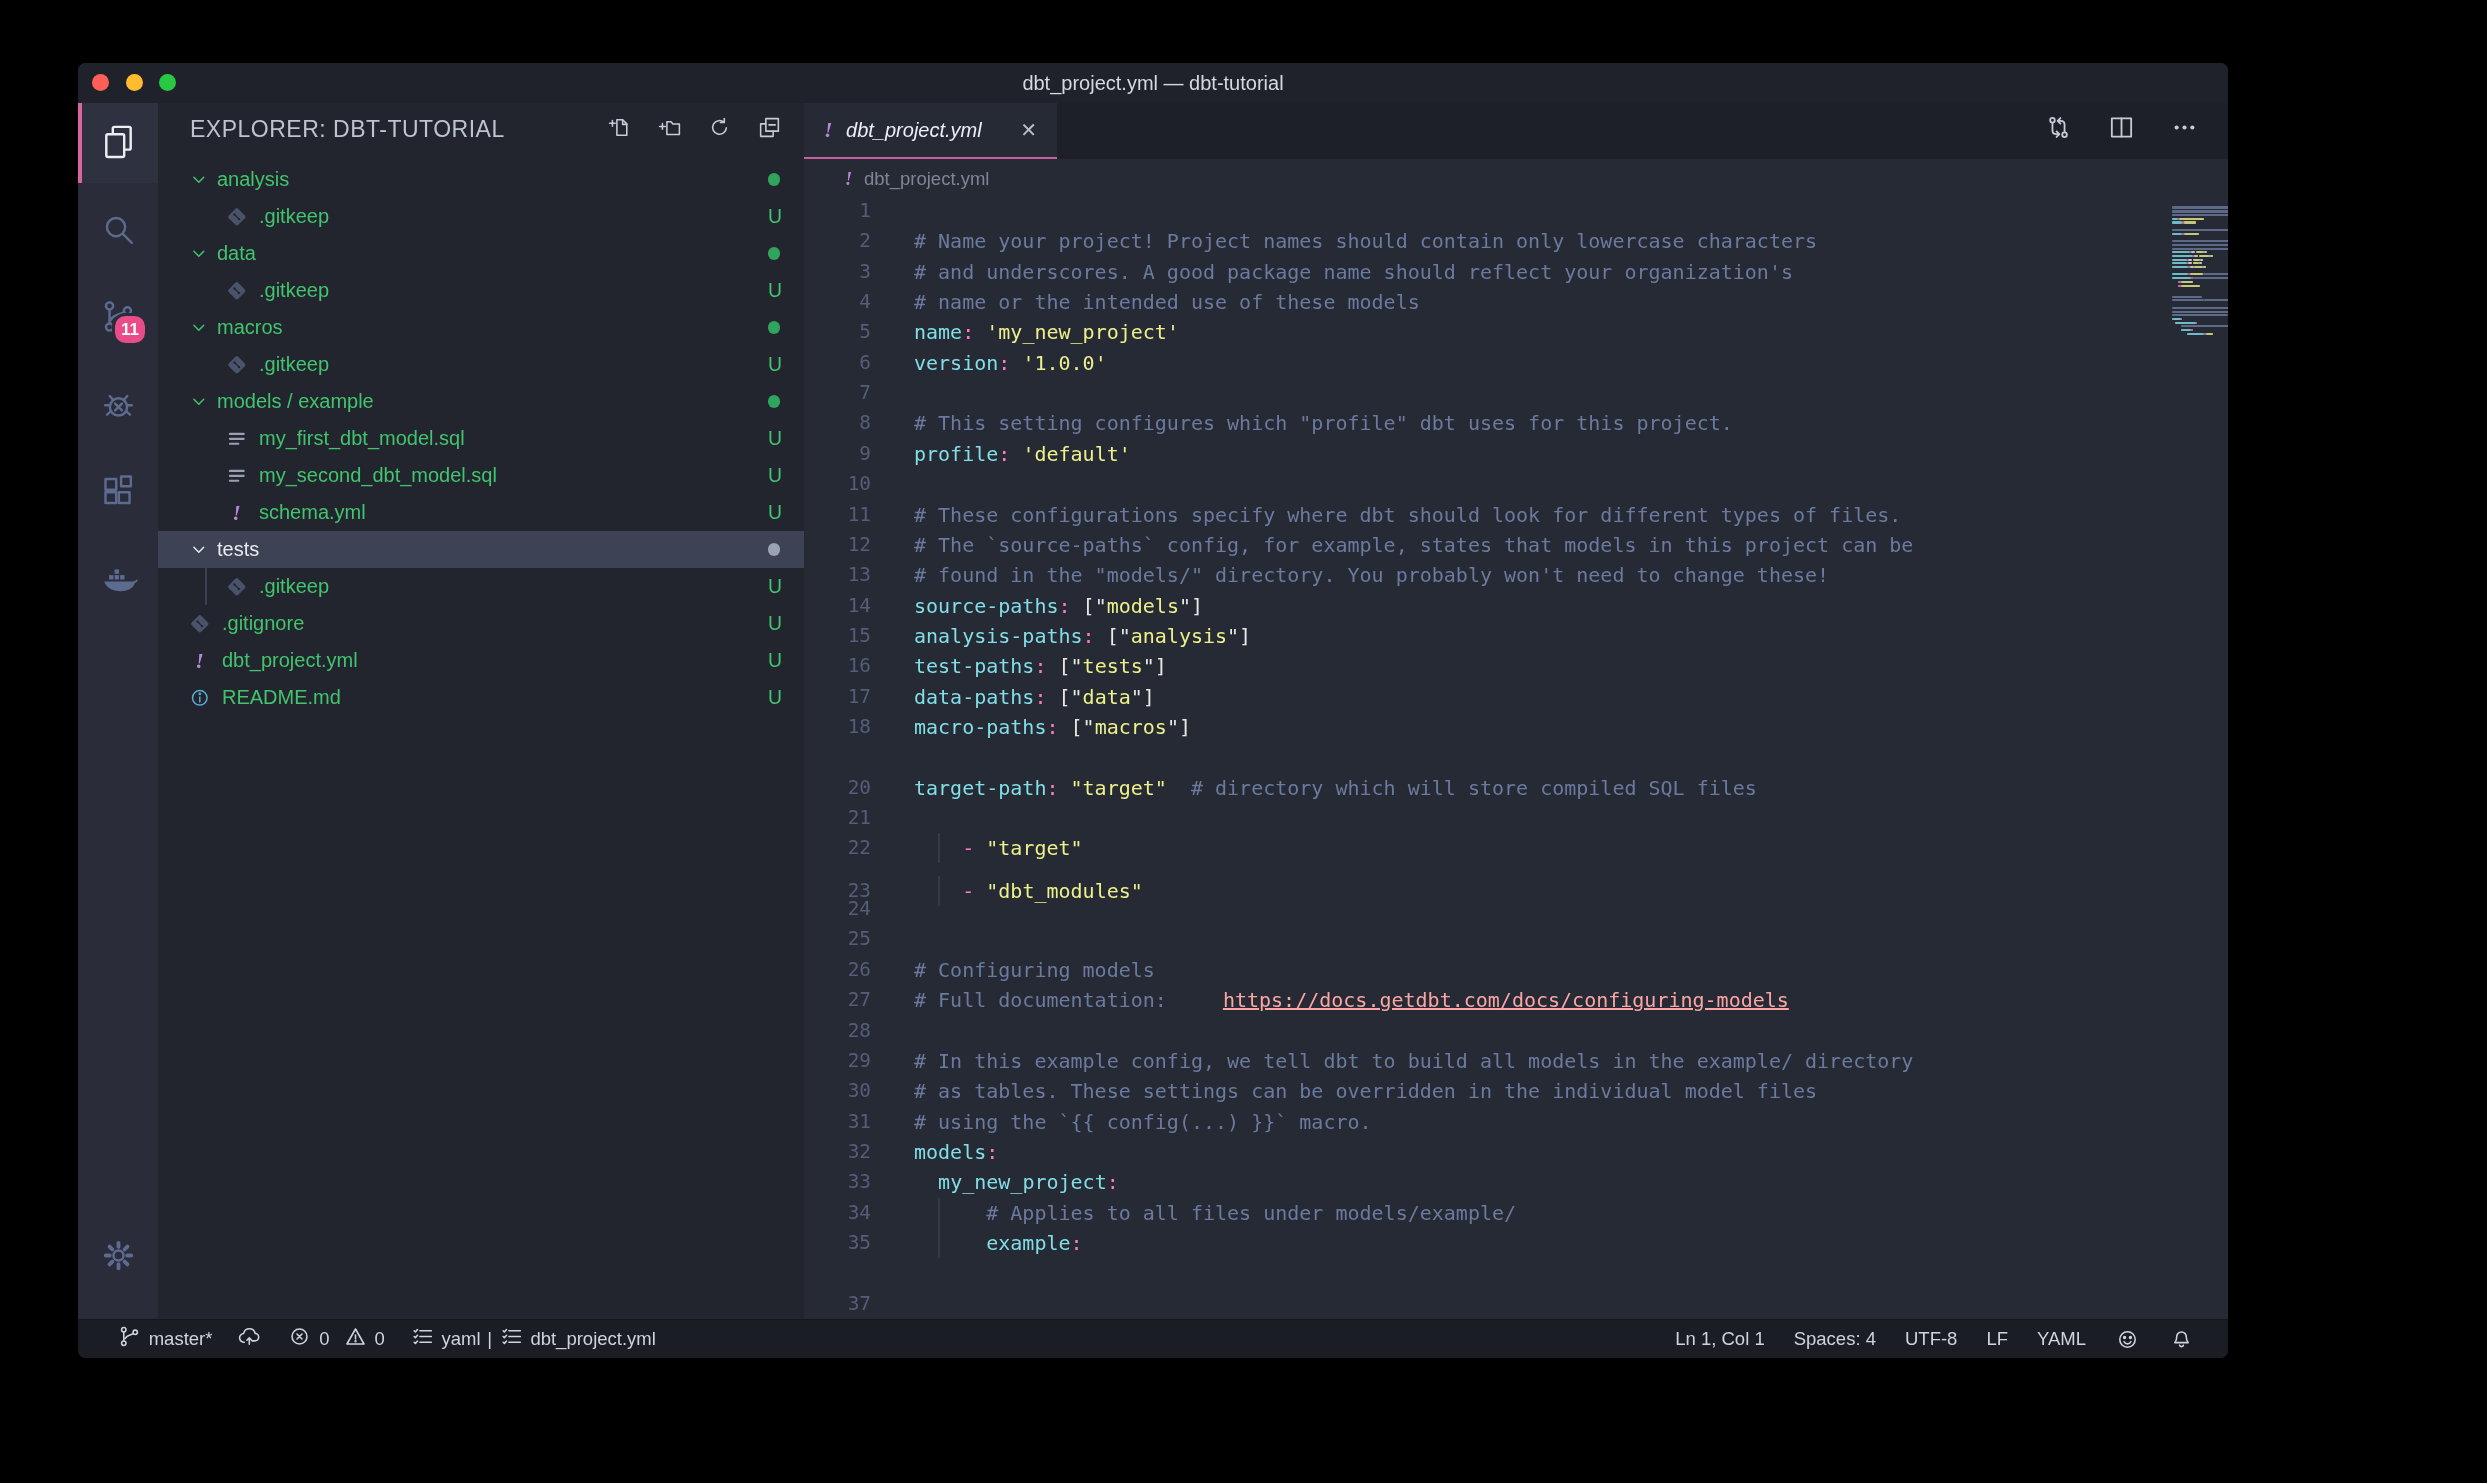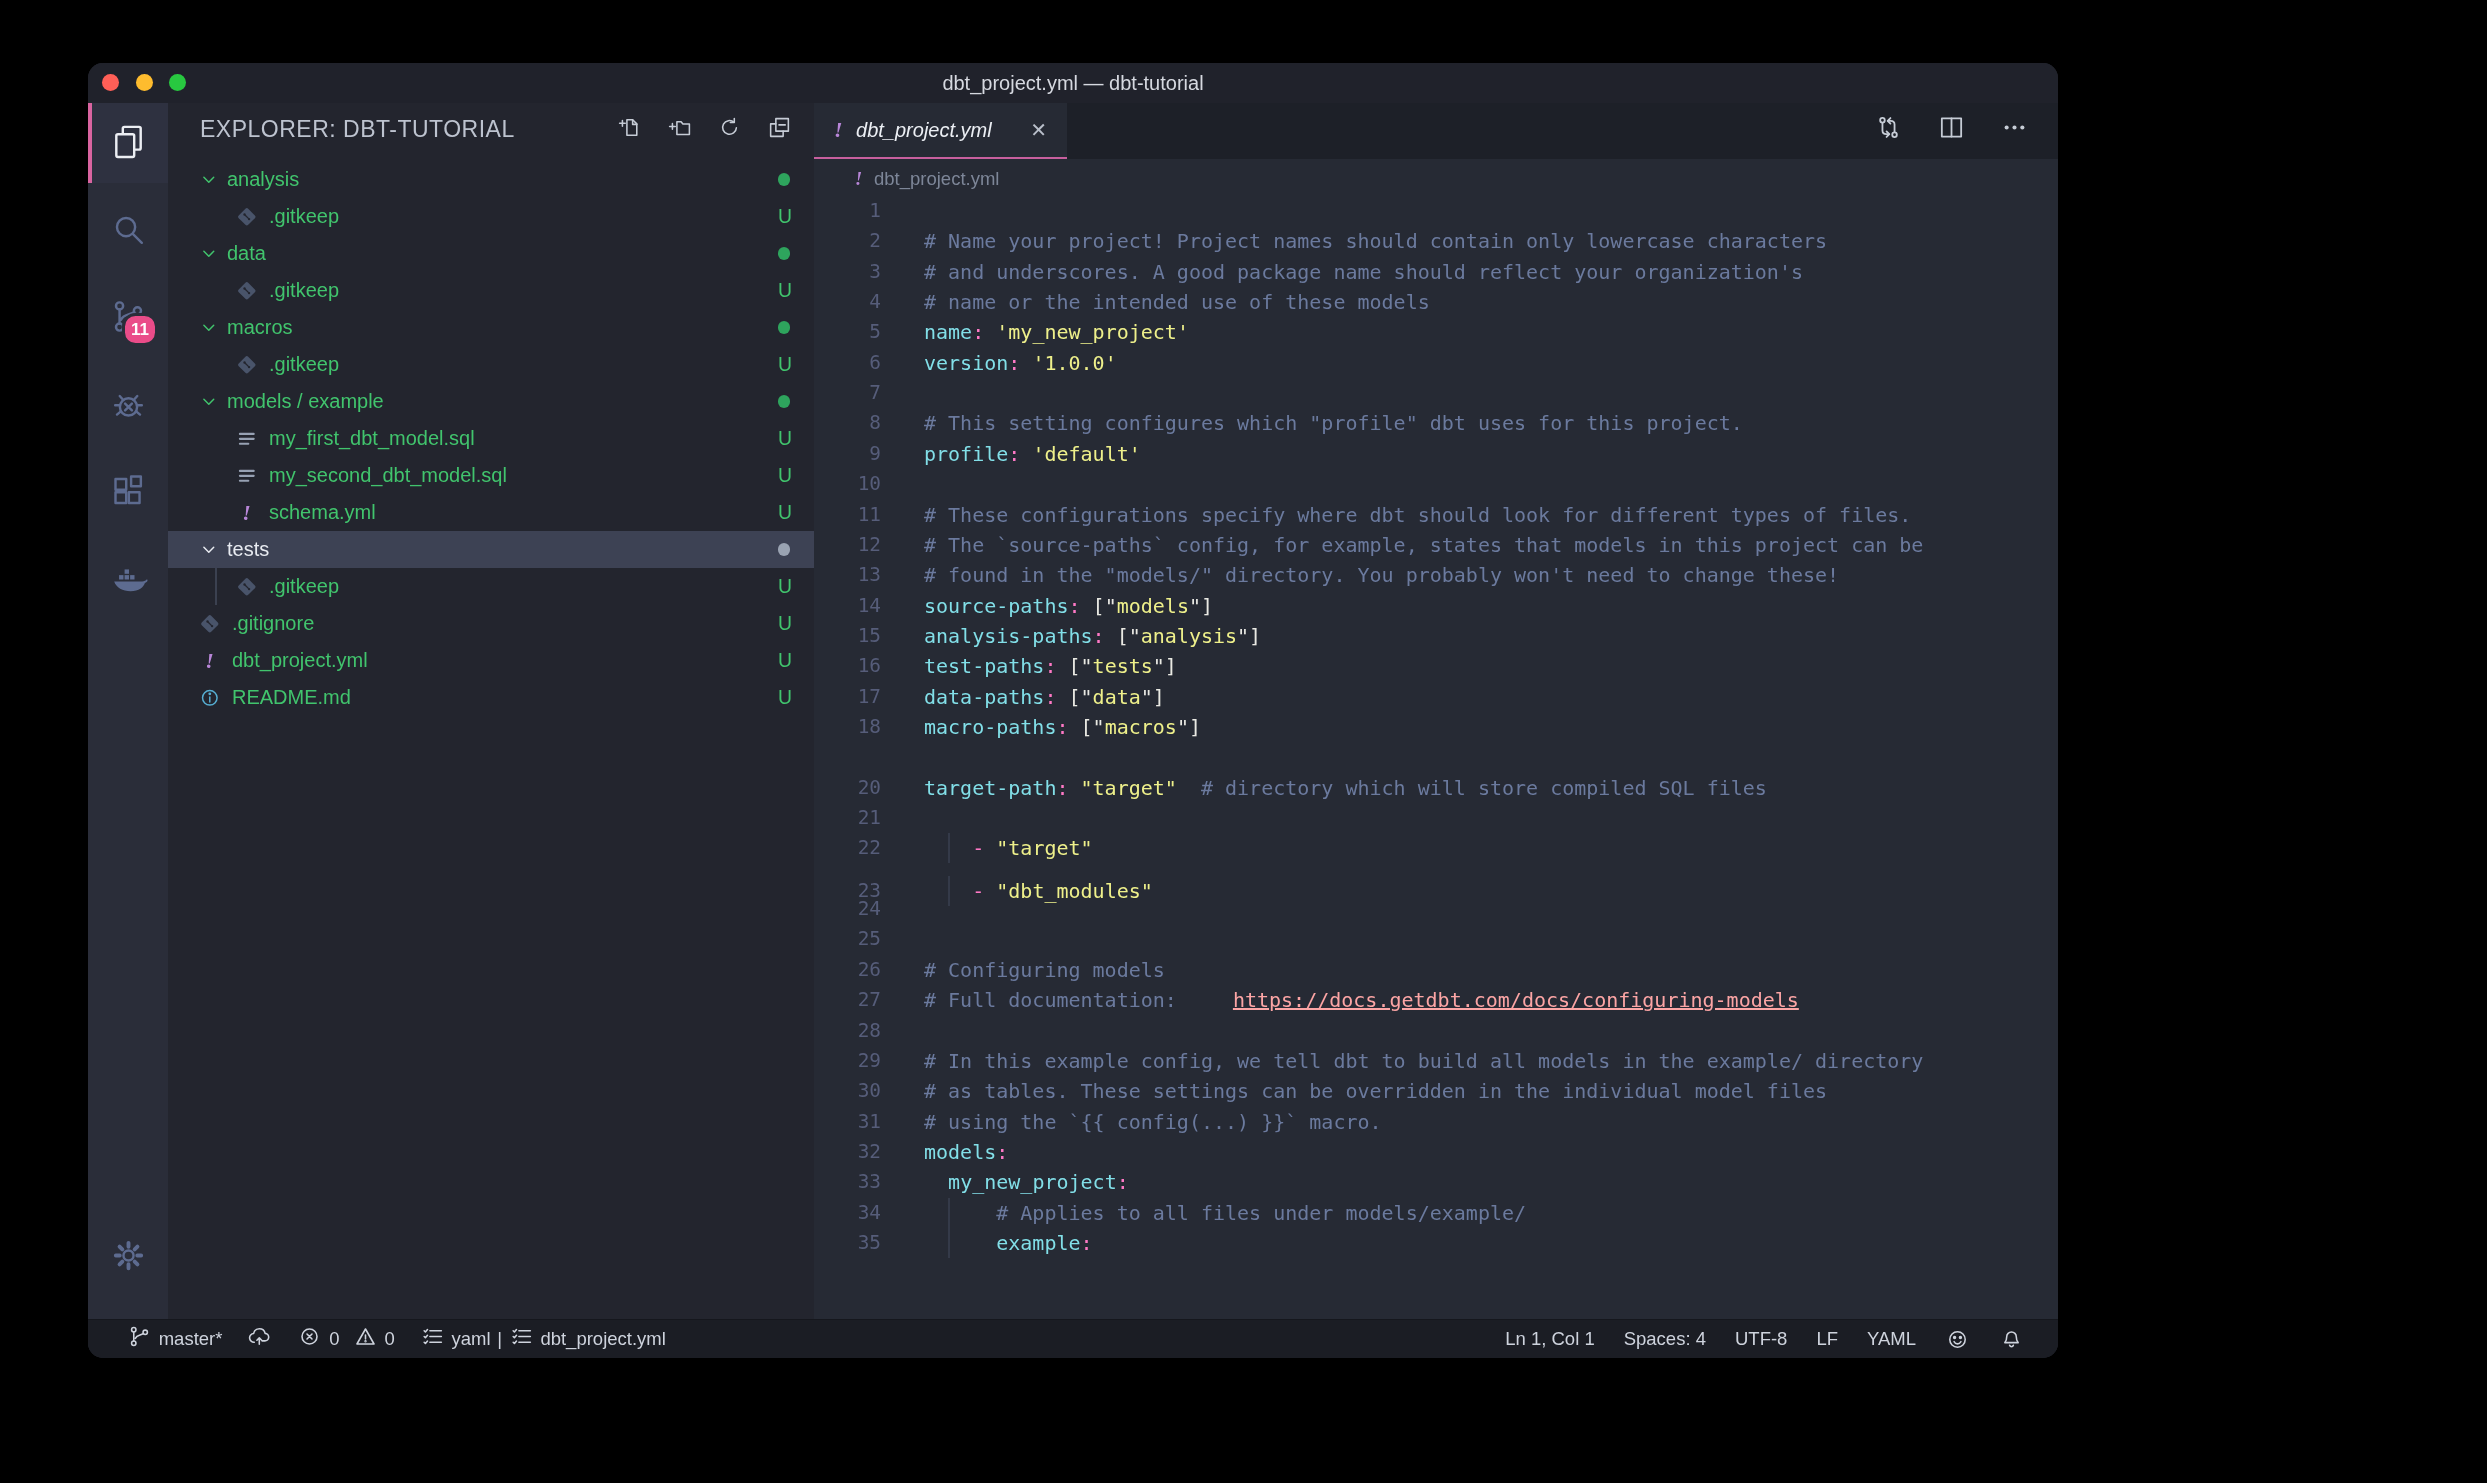--- a/index.html
+++ b/index.html
@@ -1,19 +1,19 @@
 <!DOCTYPE html>
 <html style="font-size:13.5px"><head>
 <meta charset="utf-8">
 <style>
   html,body{margin:0;padding:0;background:#000;width:2487px;height:1484px;overflow:hidden;
     font-family:"Liberation Sans",sans-serif;-webkit-font-smoothing:antialiased;}
   .stage{position:relative;width:2487px;height:1484px;background:#000;}
-  .window{position:absolute;left:88px;top:63px;width:1970px;height:1295px;background:#262a34;
-    border-radius:15px;overflow:hidden;box-shadow:0 34px 101px rgba(0,0,0,.8);}
+  .window{position:absolute;left:78px;top:63px;width:2150px;height:1295px;background:#262a34;
+    border-radius:8px;overflow:hidden;box-shadow:0 34px 101px rgba(0,0,0,.8);}
   
   .titlebar{position:absolute;left:0;top:0;right:0;height:40px;background:#20222b;}
   .traffic{position:absolute;top:11px;width:17px;height:17px;border-radius:50%;}
   .title{position:absolute;left:0;right:0;top:0;height:40px;line-height:41px;text-align:center;
     color:#d6d9e0;font-size:20px;}
   
   .activitybar{position:absolute;left:0;top:40px;width:80px;bottom:38px;background:#2a2d39;}
   .act-item{position:relative;width:80px;height:80px;display:flex;align-items:center;justify-content:center;
     color:#5d6b90;margin-bottom:7.6px;}
   .act-item svg{width:39px;height:39px;}
@@ -359,20 +359,21 @@
                   <circle cx="18.5" cy="12" r="1.7"></circle>
                 </g>
               </svg></span>
           </div>
       </div>
       <div class="breadcrumb">
         <span class="yml-bang" style="font-size:18.5px">!</span>
         <span class="bc-label">dbt_project.yml</span>
       </div>
       <div class="codearea" id="codearea">
+          <div class="cline" style="top: 1093px;"><span class="ln">37</span><span class="ct"></span></div>
           <div class="cline" style="top: 1032px;"><span class="ln">35</span><span class="iguide" style="left:134px"></span><span class="ct"><span class="tc-w">      </span><span class="tc-k">example</span><span class="tc-p">:</span></span></div>
           <div class="cline" style="top: 1002px;"><span class="ln">34</span><span class="iguide" style="left:134px"></span><span class="ct"><span class="tc-w">      </span><span class="tc-c"># Applies to all files under models/example/</span></span></div>
           <div class="cline" style="top: 971px;"><span class="ln">33</span><span class="ct"><span class="tc-w">  </span><span class="tc-k">my_new_project</span><span class="tc-p">:</span></span></div>
           <div class="cline" style="top: 941px;"><span class="ln">32</span><span class="ct"><span class="tc-k">models</span><span class="tc-p">:</span></span></div>
           <div class="cline" style="top: 911px;"><span class="ln">31</span><span class="ct"><span class="tc-c"># using the `{{ config(...) }}` macro.</span></span></div>
           <div class="cline" style="top: 880px;"><span class="ln">30</span><span class="ct"><span class="tc-c"># as tables. These settings can be overridden in the individual model files</span></span></div>
           <div class="cline" style="top: 850px;"><span class="ln">29</span><span class="ct"><span class="tc-c"># In this example config, we tell dbt to build all models in the example/ directory</span></span></div>
           <div class="cline" style="top: 820px;"><span class="ln">28</span><span class="ct"></span></div>
           <div class="cline" style="top: 789px;"><span class="ln">27</span><span class="ct"><span class="tc-c"># Full documentation: </span><span class="tc-u">https://docs.getdbt.com/docs/configuring-models</span></span></div>
           <div class="cline" style="top: 759px;"><span class="ln">26</span><span class="ct"><span class="tc-c"># Configuring models</span></span></div>

